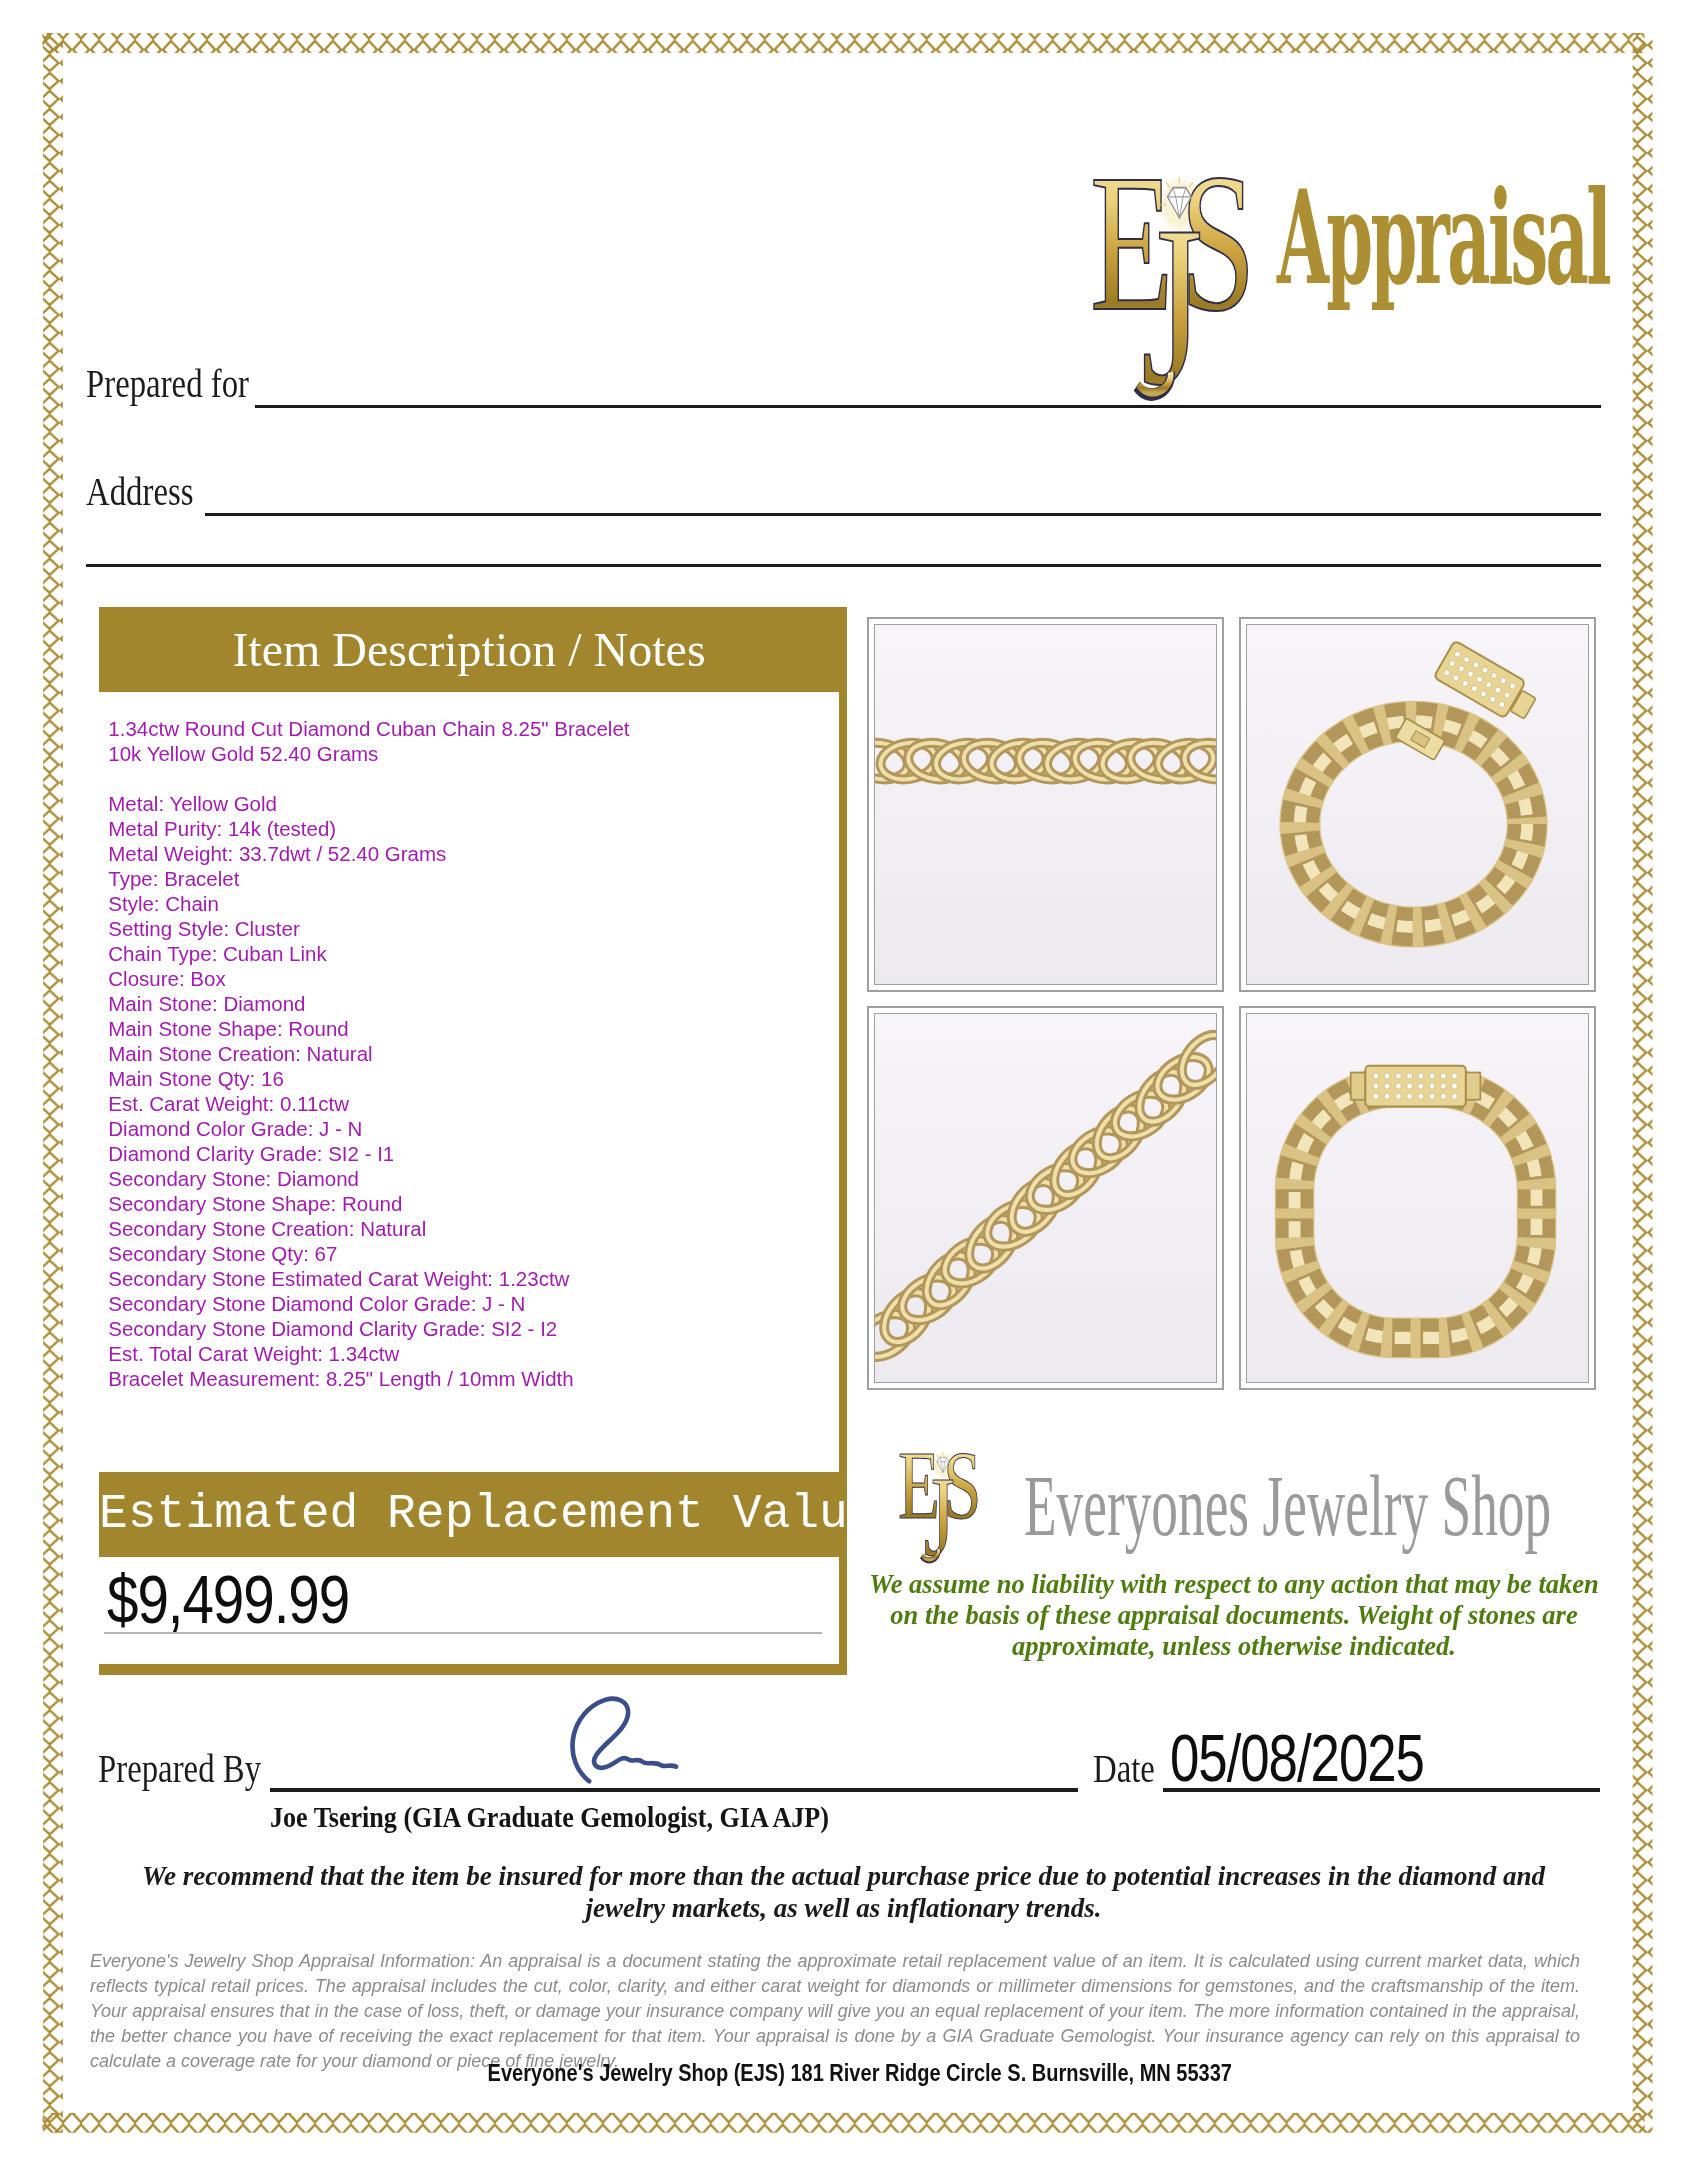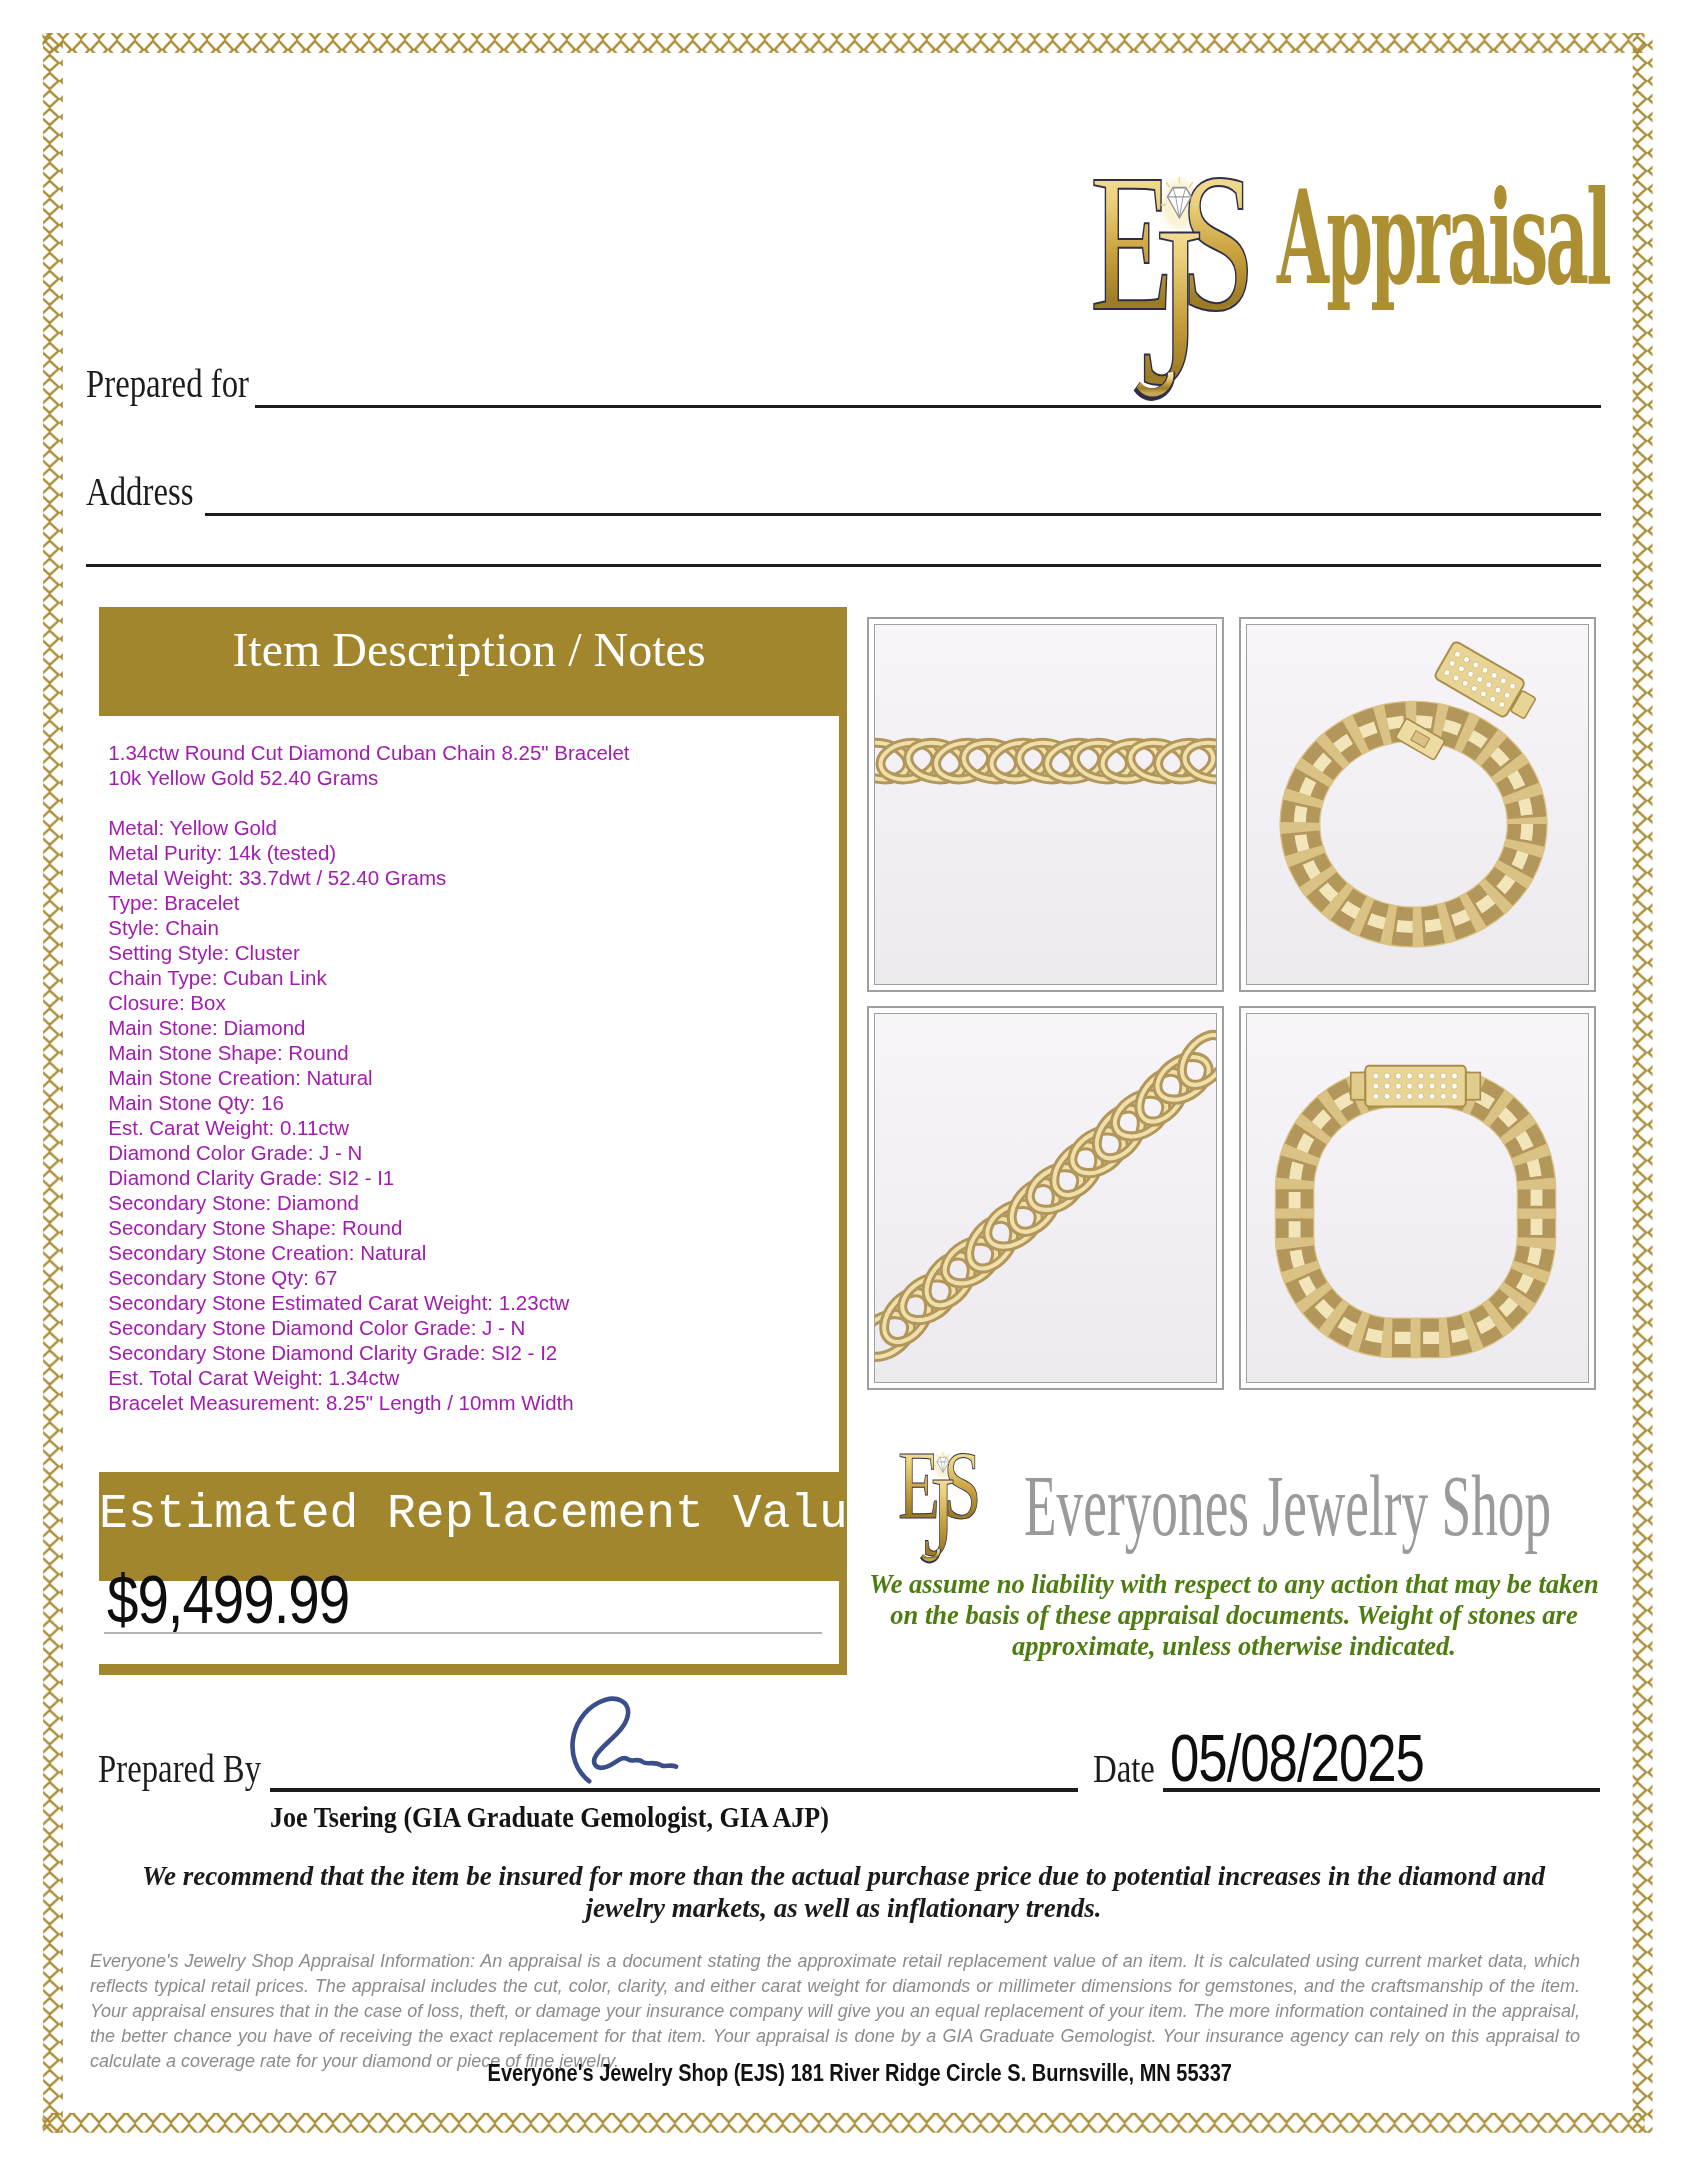--- a/index.html
+++ b/index.html
@@ -27,21 +27,21 @@
   }
   .rule { position:absolute; background:#1c1c1c; }
 
   
   .item-box {
     position:absolute; left:99px; top:607px; width:748px; height:1068px;
     box-sizing:border-box; background:#ffffff;
     border-right:8.6px solid #a1862d; border-bottom:11.2px solid #a1862d;
   }
   .gold-bar {
-    position:relative; width:100%; height:109px; background:#a1862d;
+    position:relative; width:100%; height:85px; background:#a1862d;
     color:#ffffff; font-size:48px; text-align:center; line-height:85px; white-space:nowrap;
   }
   .value-bar { position:absolute; left:0; top:865px;font-family:Liberation Mono, monospace; }
   .item-text {
     padding:24px 10.6px 0 9.3px; font-family:"Liberation Sans", sans-serif;
     font-size:20.5px; line-height:25px; color:#a21caf;
   }
   .spacer { height:24.5px; }
   .price {
     position:absolute; left:8px; top:958px; font-family:"Liberation Sans", sans-serif;

